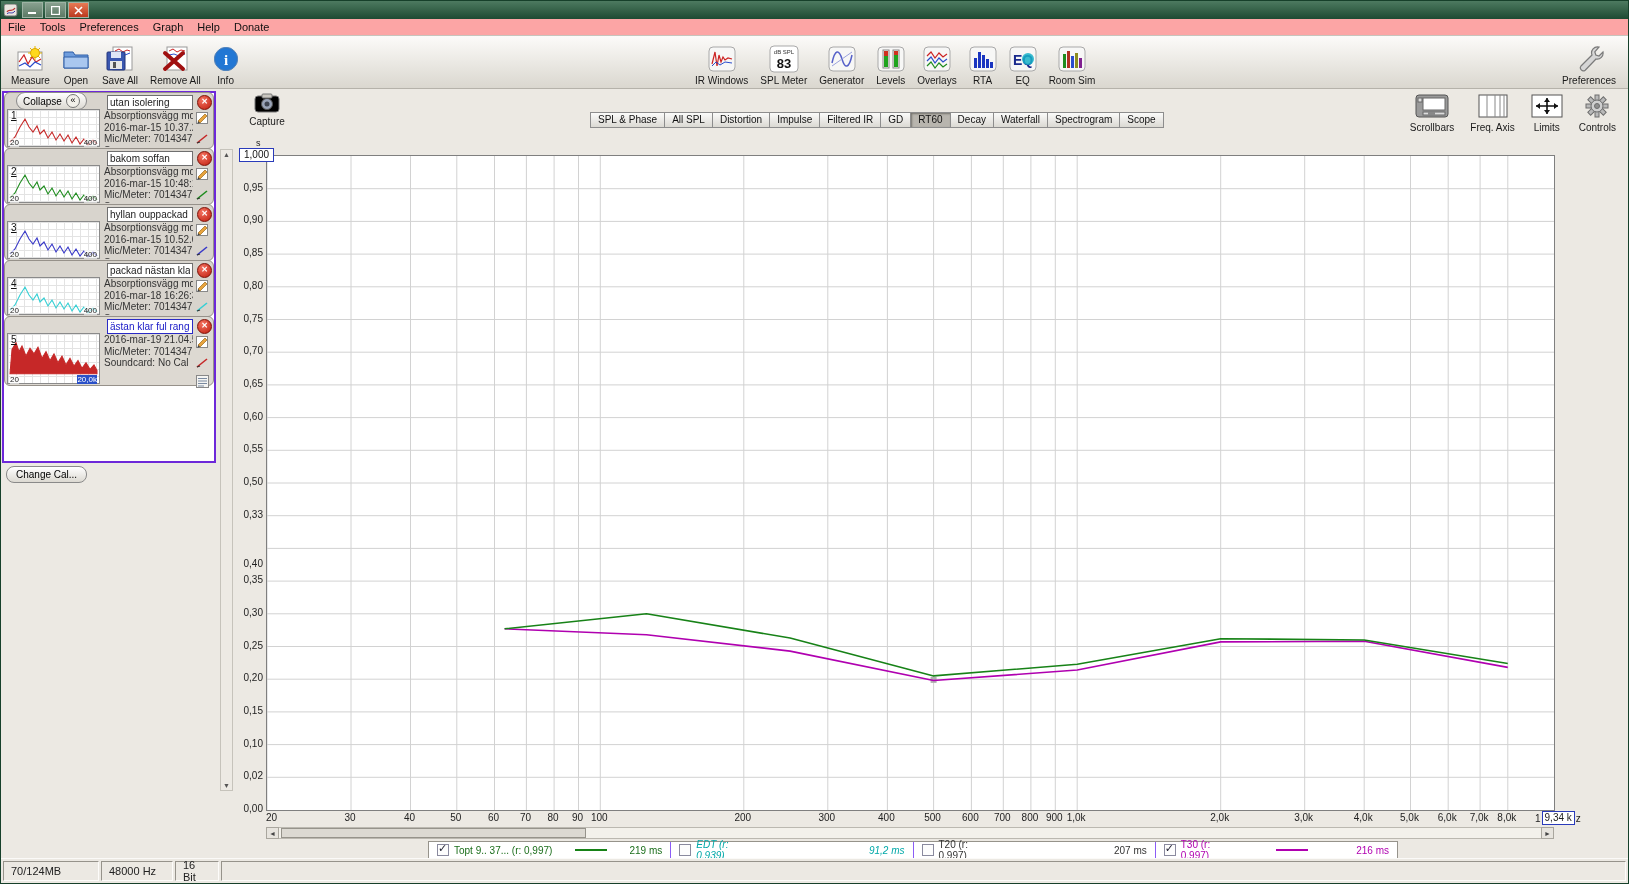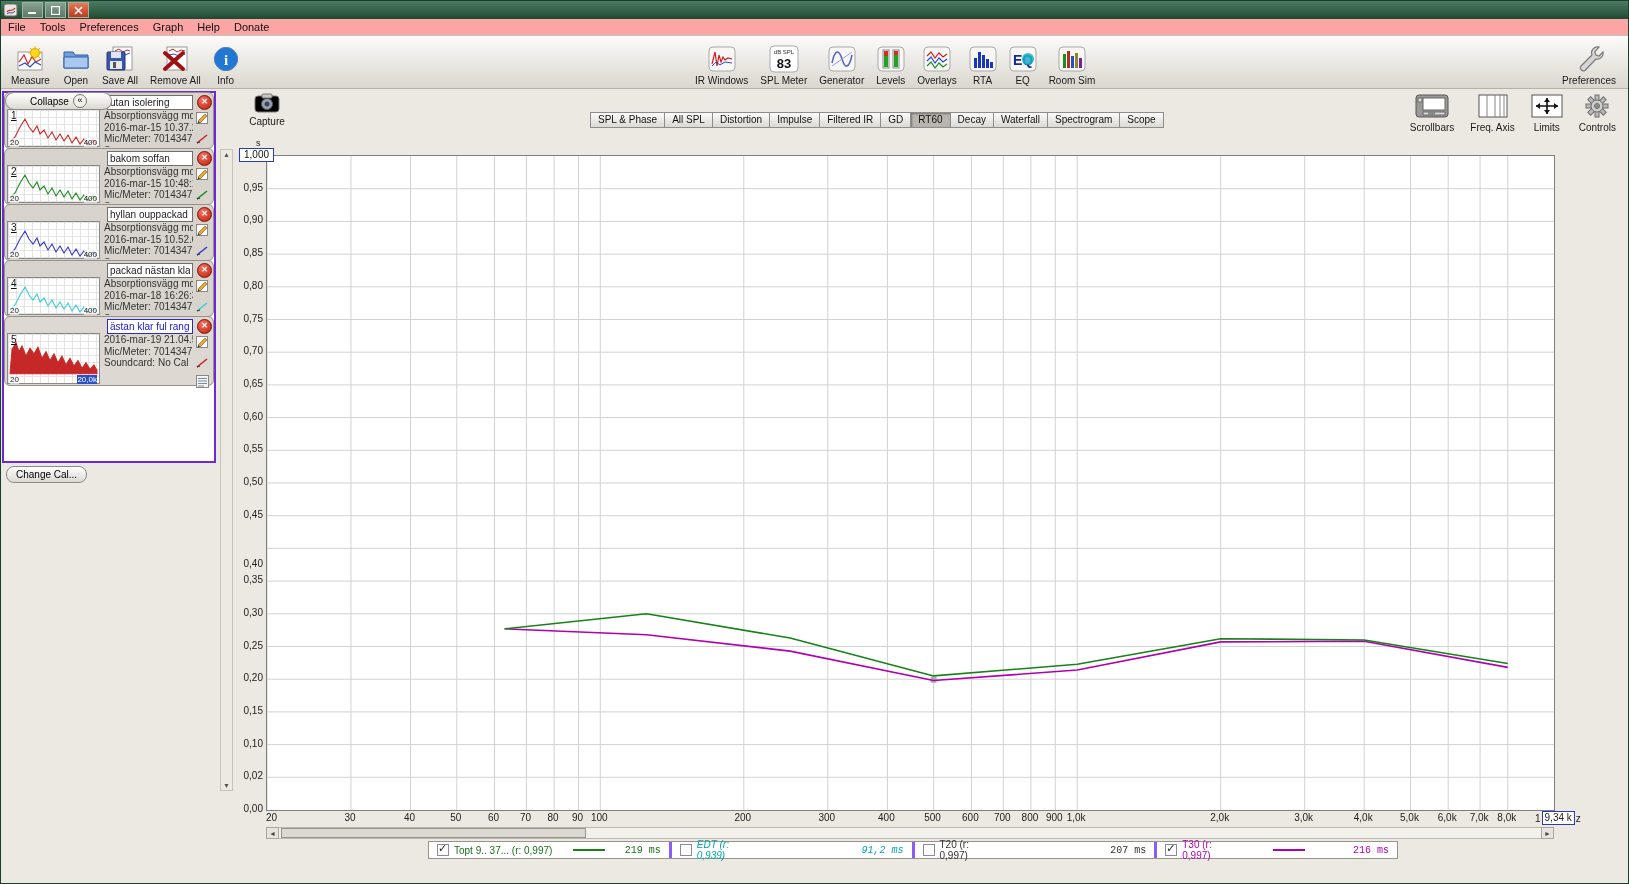--- a/index.html
+++ b/index.html
@@ -26,21 +26,21 @@
   #tb-center{left:688px;}
   #tb-right{right:6px;}
   .tbtn{display:flex;flex-direction:column;align-items:center;justify-content:flex-end;height:49px;padding:0 6px;font-size:10px;color:#1a1a1a;}
   .ticon{height:32px;display:flex;align-items:center;}
 
   
   .main{position:relative;height:772px;}
 
   
   .sidebar{position:absolute;left:0;top:0;width:217px;height:100%;}
-  .collapse-btn{position:absolute;left:4px;top:3px;height:18px;display:flex;align-items:center;gap:4px;padding:0 24px;font-size:10px;font-family:inherit;border:1px solid #8a8a8a;border-radius:9px;background:linear-gradient(#ffffff,#dcd9d2);z-index:9;}
+  .collapse-btn{position:absolute;left:15px;top:3px;height:18px;display:flex;align-items:center;gap:4px;padding:0 6px;font-size:10px;font-family:inherit;border:1px solid #8a8a8a;border-radius:9px;background:linear-gradient(#ffffff,#dcd9d2);z-index:9;}
   .circ{width:12px;height:12px;border:1px solid #777;border-radius:50%;font-size:9px;line-height:11px;text-align:center;background:#f2f0ea;}
   .mlist{position:absolute;left:1px;top:2px;width:214px;height:372px;background:#fff;border:2px solid #6d28d9;box-sizing:border-box;}
   .mpanel{position:relative;height:57px;background:#d8d4cd;border:1px solid #96918a;border-radius:6px;margin-top:-1px;box-sizing:border-box;}
   .mpanel.sel{background:#ddd9d2;height:70px;}
   .mtitle-row{position:absolute;left:102px;top:2px;display:flex;align-items:center;gap:4px;z-index:3;}
   .mtitle{width:80px;height:13px;font-size:10px;font-family:inherit;border:1px solid #6f6f6f;padding:0 2px;background:#fff;color:#222;}
   .mpanel.sel .mtitle{color:#1717c6;border-color:#2b2bc6;}
   .mdelete{width:13px;height:13px;border-radius:50%;background:radial-gradient(circle at 35% 30%,#f47361,#bf1d0e);border:1px solid #7e1006;color:#fff;font-size:8px;line-height:11px;text-align:center;font-weight:bold;}
   .mbody{position:absolute;left:2px;top:16px;right:2px;bottom:1px;display:flex;}
   .mthumb{position:relative;width:93px;background:#fff;border:1px solid #8a8a8a;box-sizing:border-box;
@@ -80,26 +80,26 @@
   .plot svg{display:block;}
   .xtick{position:absolute;font-size:10px;color:#222;top:669px;}
   .x-limit-wrap{position:absolute;top:668px;left:1297px;display:flex;align-items:center;font-size:10px;color:#222;z-index:4;}
   .x-limit-box{border:1px solid #2a3bba;background:#fff;font-size:10px;line-height:12px;height:12px;padding:0 2px;margin:0 1px;}
   .h-scroll{position:absolute;left:28px;top:684px;width:1288px;height:12px;display:flex;}
   .h-scroll .arr{width:13px;font-size:7px;line-height:11px;text-align:center;background:#e7e4de;border:1px solid #a9a69e;color:#444;box-sizing:border-box;}
   .h-track{flex:1;background:#f3f1eb;border:1px solid #bbb8b0;border-left:none;border-right:none;position:relative;}
   .h-thumb{position:absolute;left:2px;top:0;height:100%;width:305px;background:#dcd9d2;border:1px solid #96938b;box-sizing:border-box;}
   .legend{position:absolute;left:190px;top:698px;width:968px;height:16px;border:1px solid #96938b;background:#fff;display:flex;align-items:center;font-size:10px;}
   .litem{flex:1;display:flex;align-items:center;gap:5px;padding:0 8px;height:100%;box-sizing:border-box;justify-content:space-between;}
-  .litem + .litem{border-left:3px solid #8b5cf6;gap:48px;}
+  .litem + .litem{border-left:1px solid #8b5cf6;gap:48px;}
   .lg{display:flex;align-items:center;gap:5px;}
   .cb{width:10px;height:10px;border:1px solid #8a8a9e;background:#fdfdfd;position:relative;flex:none;}
   .cb.checked::after{content:"\2713";position:absolute;left:0;top:-3px;font-size:11px;color:#223;}
   .lline{width:32px;height:2px;flex:none;}
-  .lvalue{white-space:nowrap;font-family:Liberation Mono, monospace;}
+  .lvalue{white-space:nowrap;}
   .italic{font-style:italic;}
 
   
   .statusbar{position:absolute;left:0;bottom:0;width:100%;height:25px;background:#ece9e3;border-top:1px solid #fbfaf8;display:flex;align-items:stretch;font-size:11px;color:#222;box-sizing:border-box;padding:1px;}
   .scell{border:1px solid;border-color:#96938b #fdfcfa #fdfcfa #96938b;margin:1px;padding:2px 7px;display:flex;align-items:center;box-sizing:border-box;}
 </style>
 </head>
 <body>
 
 <div class="window">
@@ -570,21 +570,21 @@
             <span class="ytick" style="top: 38.7px;">0,95</span>
             <span class="ytick" style="top: 71.4px;">0,90</span>
             <span class="ytick" style="top: 104.1px;">0,85</span>
             <span class="ytick" style="top: 136.8px;">0,80</span>
             <span class="ytick" style="top: 169.5px;">0,75</span>
             <span class="ytick" style="top: 202.2px;">0,70</span>
             <span class="ytick" style="top: 234.9px;">0,65</span>
             <span class="ytick" style="top: 267.6px;">0,60</span>
             <span class="ytick" style="top: 300.3px;">0,55</span>
             <span class="ytick" style="top: 333px;">0,50</span>
-            <span class="ytick" style="top: 365.7px;">0,45</span>
+            <span class="ytick" style="top: 365.7px;">0,33</span>
             <span class="ytick" style="top: 415px; text-align: right;">0,40</span>
             <span class="ytick" style="top: 431.1px;">0,35</span>
             <span class="ytick" style="top: 463.8px;">0,30</span>
             <span class="ytick" style="top: 496.5px;">0,25</span>
             <span class="ytick" style="top: 529.2px;">0,20</span>
             <span class="ytick" style="top: 561.9px;">0,15</span>
             <span class="ytick" style="top: 594.6px;">0,10</span>
             <span class="ytick" style="top: 627.3px;">0,02</span>
             <span class="ytick" style="top: 660px;">0,00</span>
           </div>
@@ -709,13 +709,19 @@
                 <span style="color: rgb(176, 0, 176);">T30 (r: 0,997)</span>
               </span>
               <span class="lline" style="background: rgb(176, 0, 176);"></span>
               <span class="lvalue" style="color: rgb(176, 0, 176);">216 ms</span>
             </div>
           </div>
       </div>
     </div>
   </div>
 
+  <div class="statusbar" id="statusbar">
+      <div class="scell" style="width: 96px;">70/124MB</div>
+      <div class="scell" style="width: 72px;">48000 Hz</div>
+      <div class="scell" style="width: 44px;">16 Bit</div>
+      <div class="scell" style="flex: 1 1 0%;"></div>
+    </div>
 </div>
 
 </body></html>

